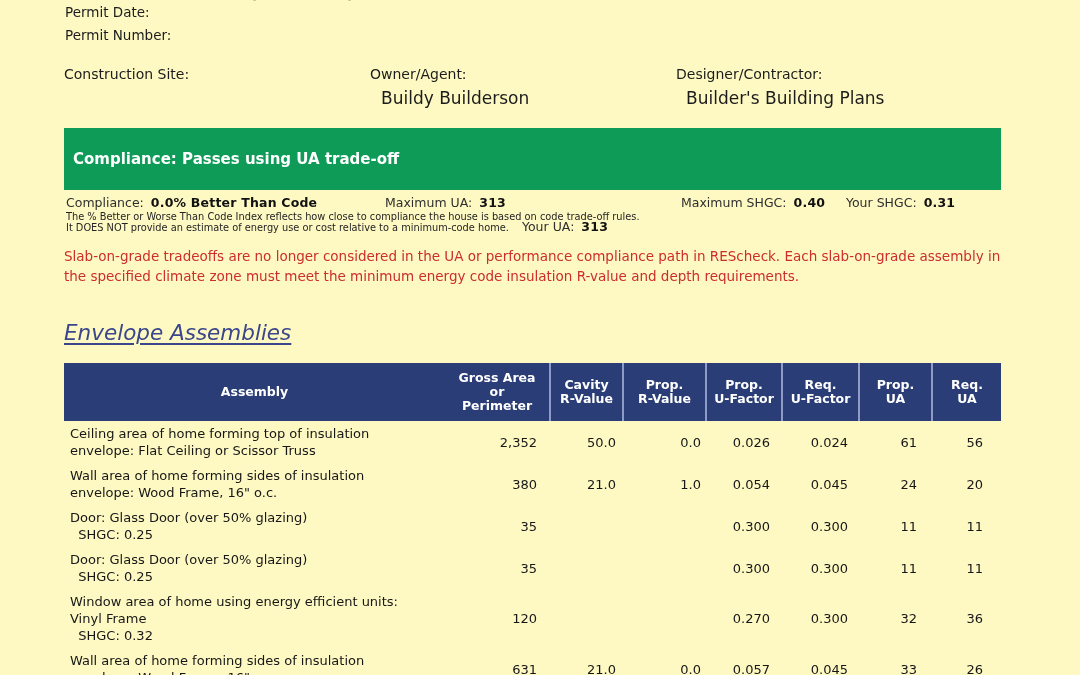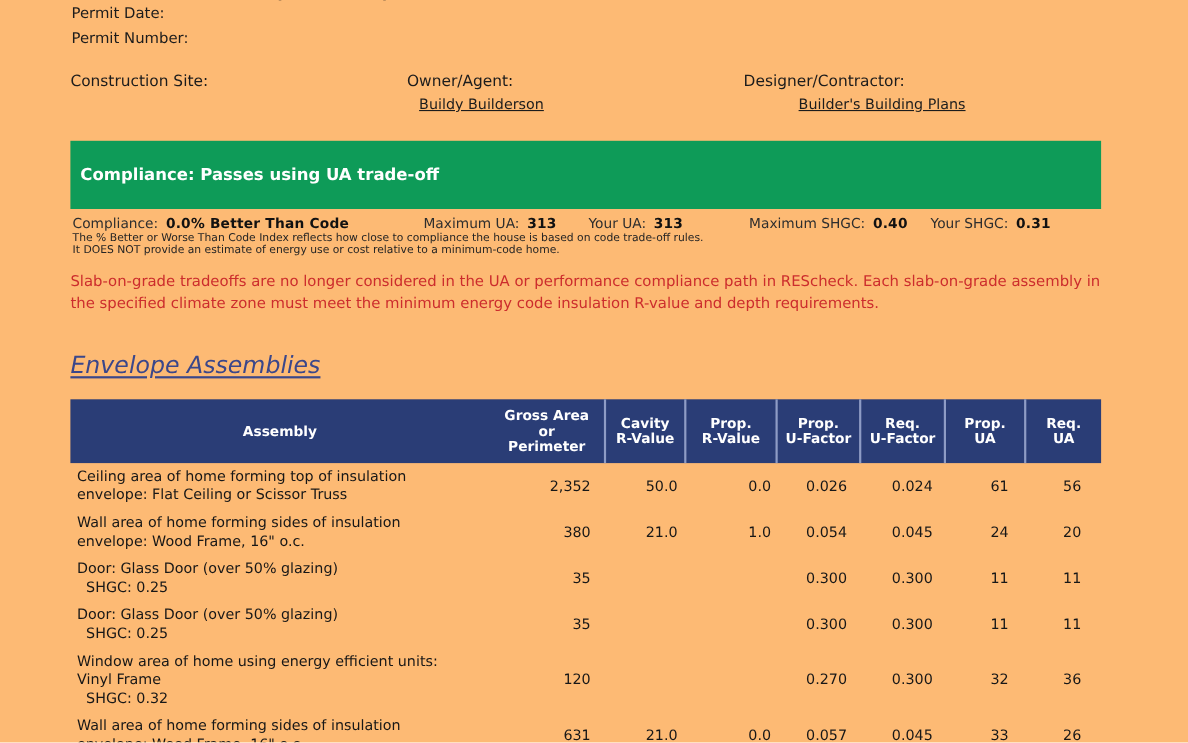--- a/index.html
+++ b/index.html
@@ -1,22 +1,22 @@
 <!DOCTYPE html>
 <html style="--banner_green: #0e9b58; --header_navy: #2a3d76; --heading_blue: #3b478a; --warning_red: #cc2d2d;"><head>
 <meta charset="utf-8">
 <style>
   html,body { margin:0; padding:0; background:#ffffff; }
   .page {
     position:relative; width:1080px; height:675px; overflow:hidden;
-    background:#fdba74; font-family:"DejaVu Sans", sans-serif; color:#1a1a1a;
+    background:#fef9c3; font-family:"DejaVu Sans", sans-serif; color:#1a1a1a;
   }
   .abs { position:absolute; }
   .lbl { font-size:14px; color:#1c1c1c; }
-  .val { font-size:13px; color:#1c1c1c;text-decoration:underline; }
+  .val { font-size:17px; color:#1c1c1c; }
 
   
   .climate-label { left:65px; top:-14px; font-size:14px; }
   .climate-value { left:233px; top:-17px; font-size:16px; font-weight:bold; }
 
   
   .banner {
     left:64px; top:128px; width:937px; height:62px;
     background:var(--banner_green, #0e9b58);
     color:#ffffff; font-size:15px; font-weight:bold;
@@ -74,30 +74,30 @@
   <span class="abs climate-value">4 (5499 HDD)</span>
 
   <span class="abs lbl" style="left:65px; top:4px; font-size:13.5px;">Permit Date:</span>
   <span class="abs lbl" style="left:65px; top:27px; font-size:13.5px;">Permit Number:</span>
 
   <span class="abs lbl" style="left:64px; top:66px;">Construction Site:</span>
   <span class="abs lbl" style="left:370px; top:66px;">Owner/Agent:</span>
   <span class="abs lbl" style="left:676px; top:66px;">Designer/Contractor:</span>
 
   <span class="abs val" style="left:381px; top:88px;">Buildy Builderson</span>
-  <span class="abs val" style="left:686px; top:88px;margin-left:40px;">Builder's Building Plans</span>
+  <span class="abs val" style="left:686px; top:88px;">Builder's Building Plans</span>
 
   <div class="abs banner">
     <span>Compliance: Passes using UA trade-off</span>
   </div>
 
   <div class="abs stats">
     <span class="abs" style="left:66px;"><span>Compliance:</span><b>0.0% Better Than Code</b></span>
     <span class="abs" style="left:385px;"><span>Maximum UA:</span><b>313</b></span>
-    <span class="abs" style="left:535px;"><span>Your UA:</span><b>313</b></span>
+    <span class="abs" style="left:522px;margin-top:24px;"><span>Your UA:</span><b>313</b></span>
     <span class="abs" style="left:681px;"><span>Maximum SHGC:</span><b>0.40</b></span>
     <span class="abs" style="left:846px;text-align:right;"><span>Your SHGC:</span><b>0.31</b></span>
   </div>
 
   <div class="abs notes">
     <div>The % Better or Worse Than Code Index reflects  how close to compliance the house is based on code trade-off rules.</div>
     <div>It DOES NOT provide an estimate of energy use or cost relative to a minimum-code home.</div>
   </div>
 
   <div class="abs warning">Slab-on-grade tradeoffs are no longer considered in the UA or performance compliance path in REScheck. Each slab-on-grade assembly in the specified climate zone must meet the minimum energy code insulation R-value and depth requirements.</div>

